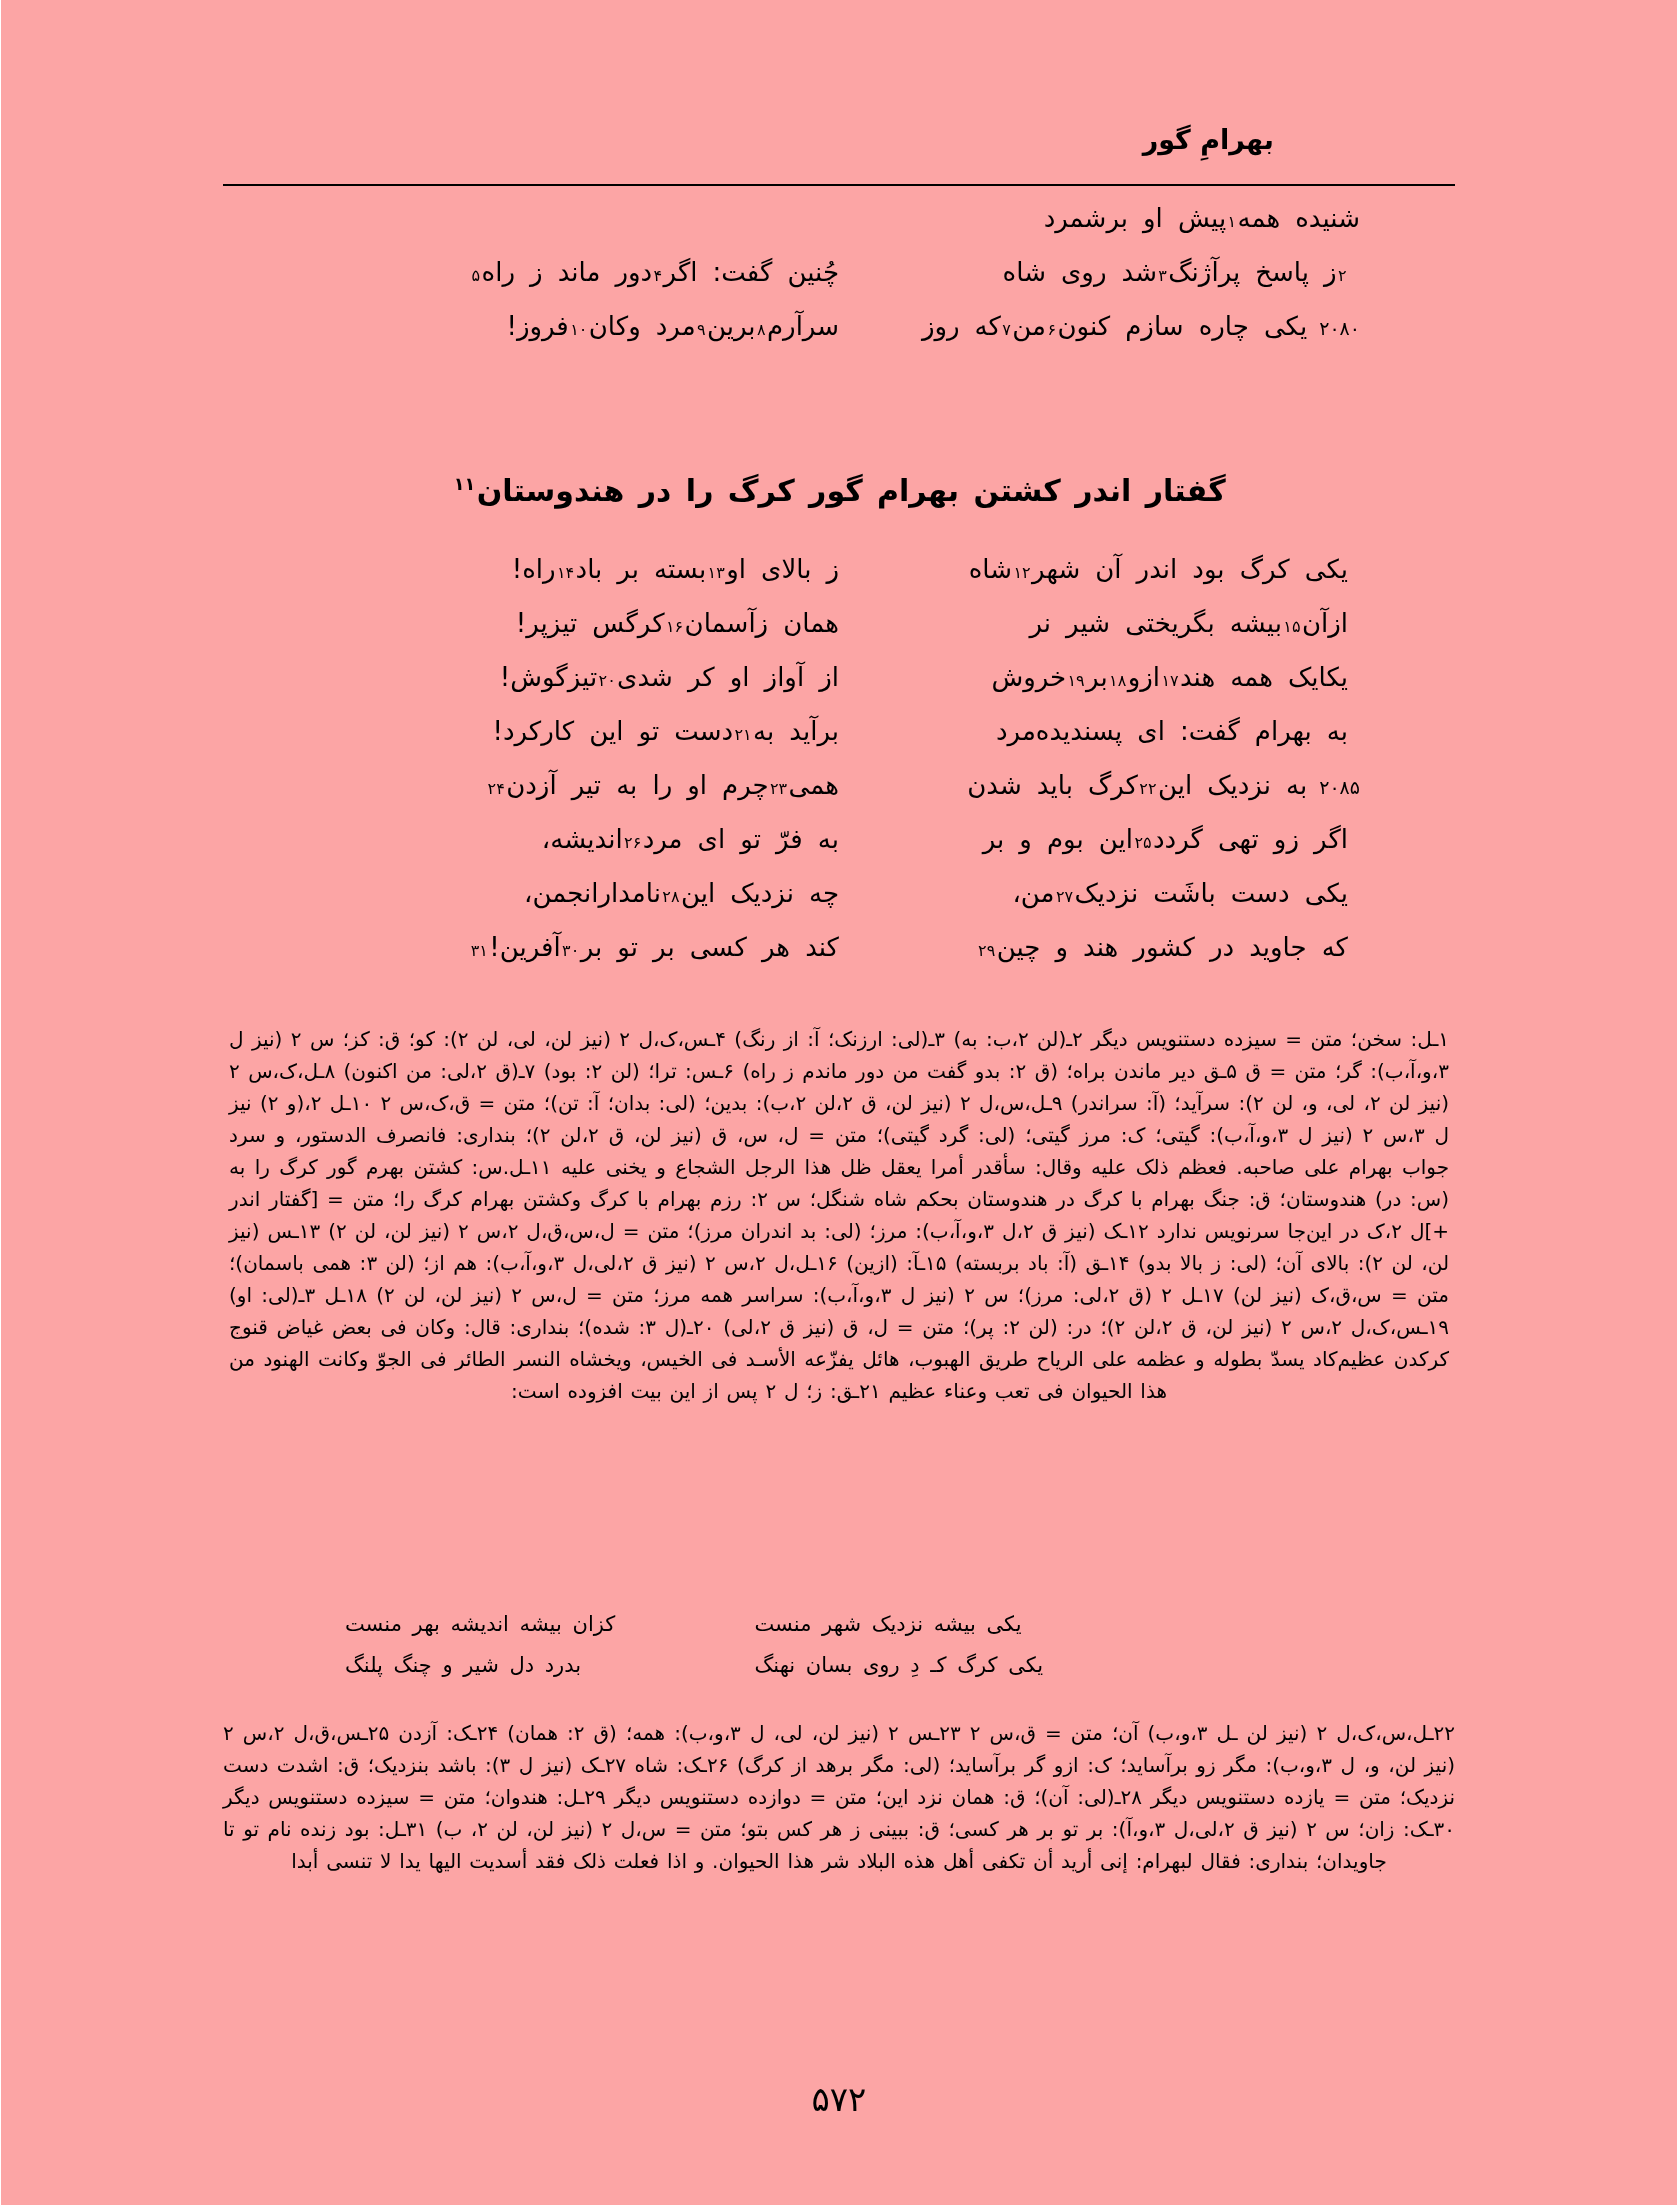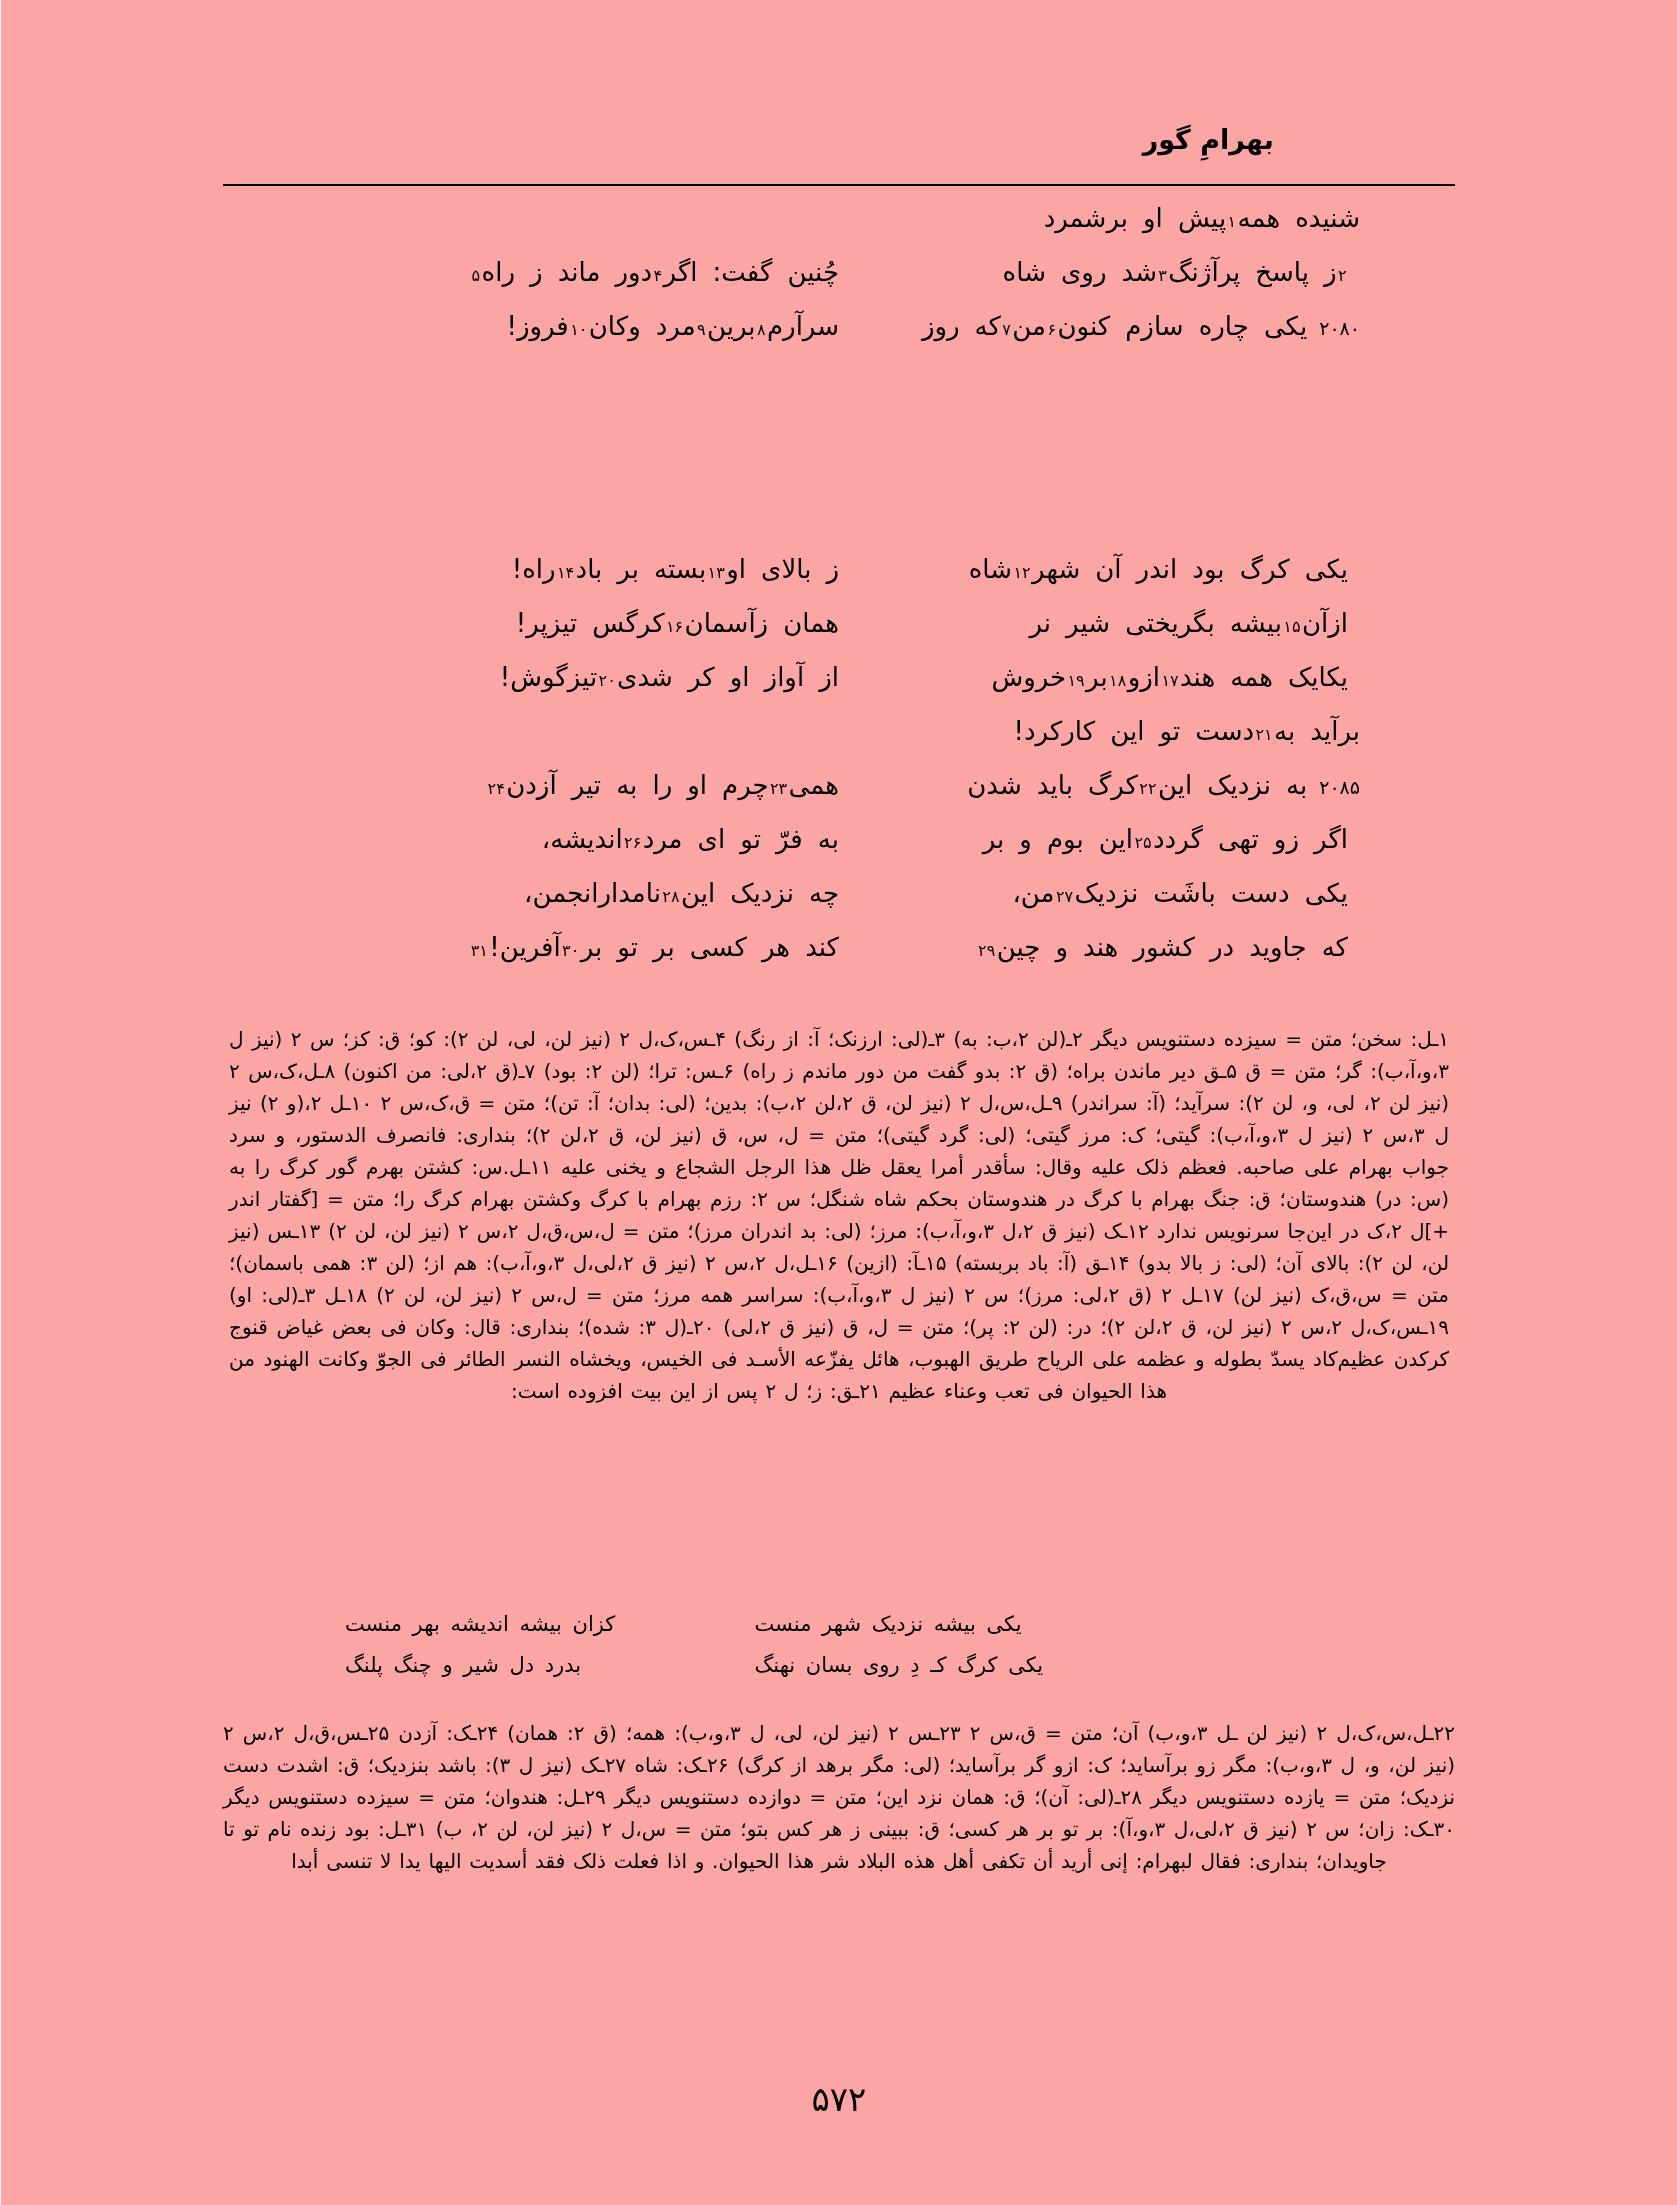--- a/index.html
+++ b/index.html
@@ -247,20 +247,23 @@
           <span class="hem-text">برین</span>
           <sup class="fn">۹</sup>
           <span class="hem-text">مرد وکان</span>
           <sup class="fn">۱۰</sup>
           <span class="hem-text">فروز!</span>
       </div>
     </div>
 
   </div>
 
+  <div class="section-heading">
+    <span>گفتار اندر کشتن بهرام گور کرگ را در هندوستان</span><sup class="fn">۱۱</sup>
+  </div>
 
   <div class="verse-block" style="top:554px;">
 
     <div class="verse-line">
       <div class="hemistich right">
         <span class="beyt-num empty"></span>
         <span class="hem-text">یکی کرگ بود اندر آن شهر</span>
           <sup class="fn">۱۲</sup>
           <span class="hem-text">شاه</span>
       </div>
@@ -299,20 +302,24 @@
           <span class="hem-text">خروش</span>
       </div>
       <div class="hemistich left">
         <span class="hem-text">از آواز او کر شدی</span>
           <sup class="fn">۲۰</sup>
           <span class="hem-text">تیزگوش!</span>
       </div>
     </div>
 
     <div class="verse-line">
+      <div class="hemistich right">
+        <span class="beyt-num empty"></span>
+        <span class="hem-text">به بهرام گفت: ای پسندیده‌مرد</span>
+      </div>
       <div class="hemistich left">
         <span class="hem-text">برآید به</span>
           <sup class="fn">۲۱</sup>
           <span class="hem-text">دست تو این کارکرد!</span>
       </div>
     </div>
 
     <div class="verse-line">
       <div class="hemistich right">
         <span class="beyt-num">۲۰۸۵</span>

